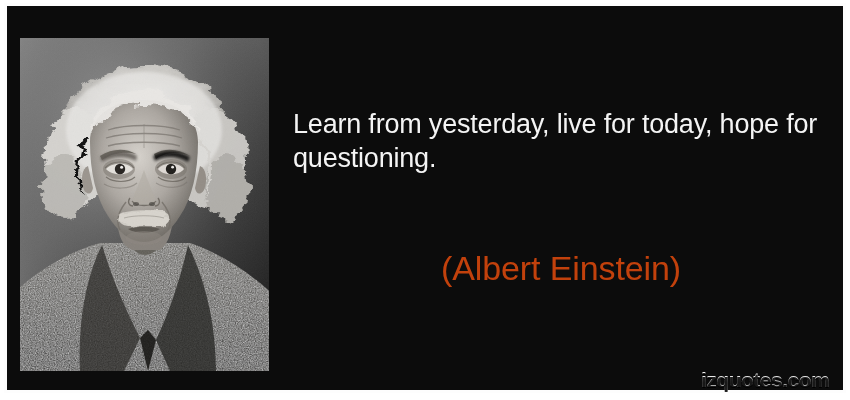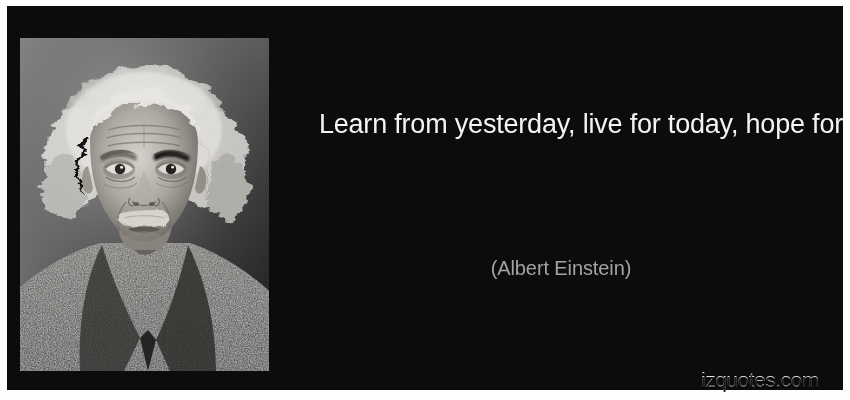--- a/index.html
+++ b/index.html
@@ -37,50 +37,50 @@
     width: 249px;
     height: 333px;
     overflow: hidden;
     background: #1a1a1a;
   }
   #portrait-wrap svg { display: block; width: 100%; height: 100%; }
 
   
   #quote-block {
     position: absolute;
-    left: 280px;
+    left: 286px;
     top: 101px;
     width: 556px;
-    text-align: right;
+    text-align: left;
   }
   .quote-line {
     color: #f4f4f4;
     font-size: 27px;
     line-height: 34px;
     letter-spacing: -0.2px;
     white-space: nowrap;
   }
   #attribution {
     position: absolute;
     left: 276px;
     top: 247px;
     width: 556px;
     text-align: center;
-    color: #a3a3a3;
-    font-size: 20px;
+    color: #c2410c;
+    font-size: 34px;
     line-height: 30px;
     letter-spacing: -0.1px;
   }
   
   #watermark {
     position: absolute;
     left: 694px;
     top: 362px;
     font-size: 21px;
-    font-weight: normal;
+    font-weight: bold;
     letter-spacing: -0.5px;
     background: linear-gradient(180deg, #ffffff 0%, #e8e8e8 38%, #9a9a9a 62%, #cfcfcf 100%);
     -webkit-background-clip: text;
     background-clip: text;
     color: transparent;
     text-shadow: 0 1px 0 rgba(0,0,0,0.85);
     text-align: right;
   }
 </style>
 </head>
@@ -240,20 +240,21 @@
           <path d="M182 100 C192 112 194 140 186 160 C190 134 188 114 178 102 Z" fill="#d5d3cf"></path>
         </g>
 
         <rect width="249" height="333" fill="none"></rect>
         <rect width="249" height="333" filter="url(#grain)" opacity="0.5"></rect>
       </svg>
     </div>
 
     <div id="quote-block">
       <div class="quote-line">Learn from yesterday, live for today, hope for</div>
+      <div class="quote-line">questioning.</div>
     </div>
 
     <div id="attribution">(Albert Einstein)</div>
 
     <div id="watermark">izquotes.com</div>
 
   </div>
 </div>
 
 </body></html>

